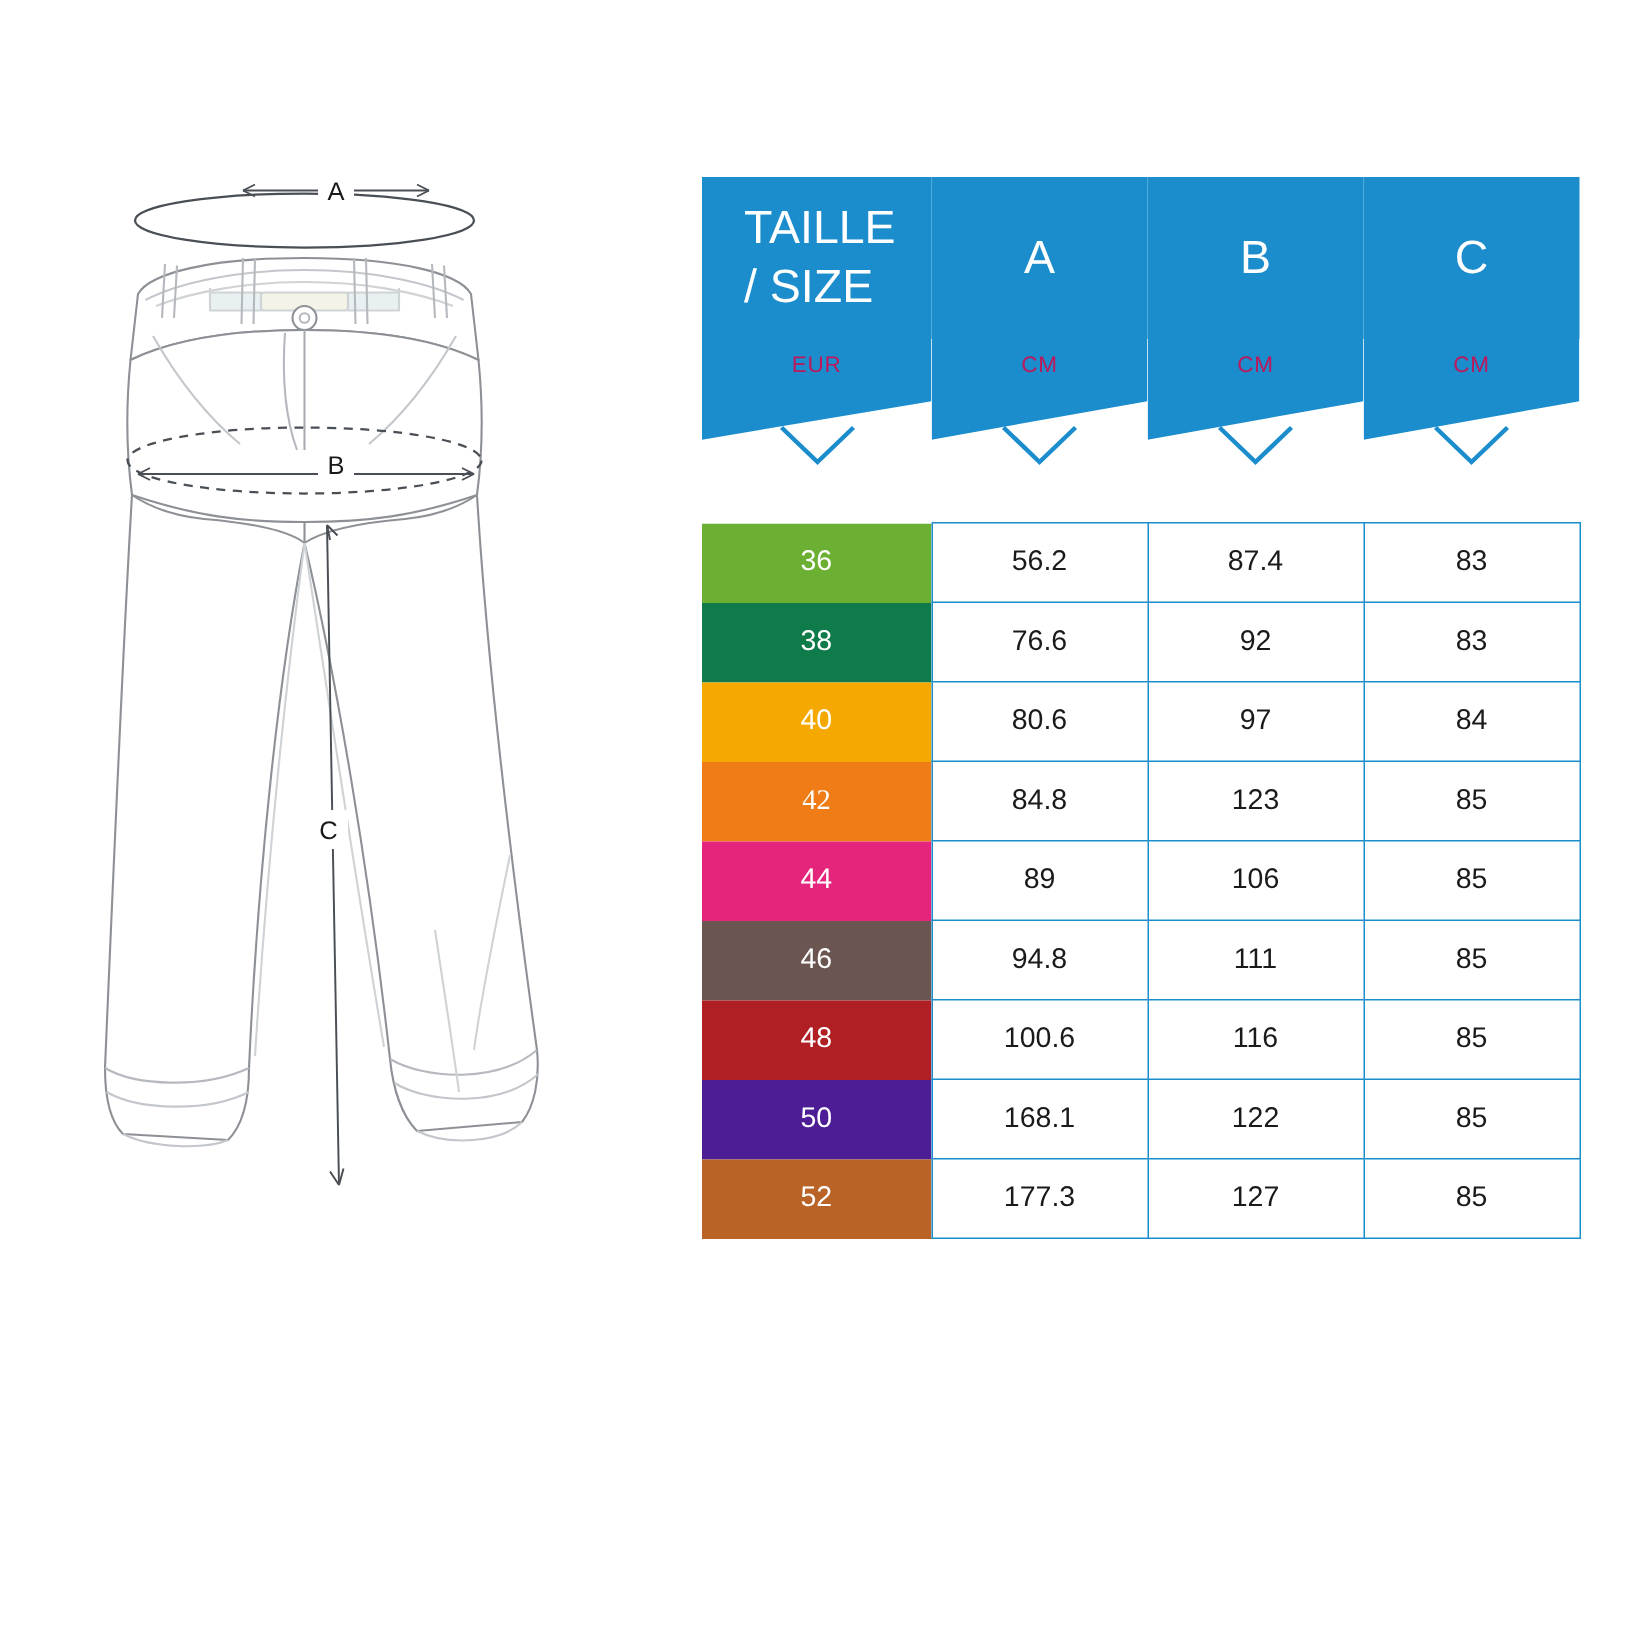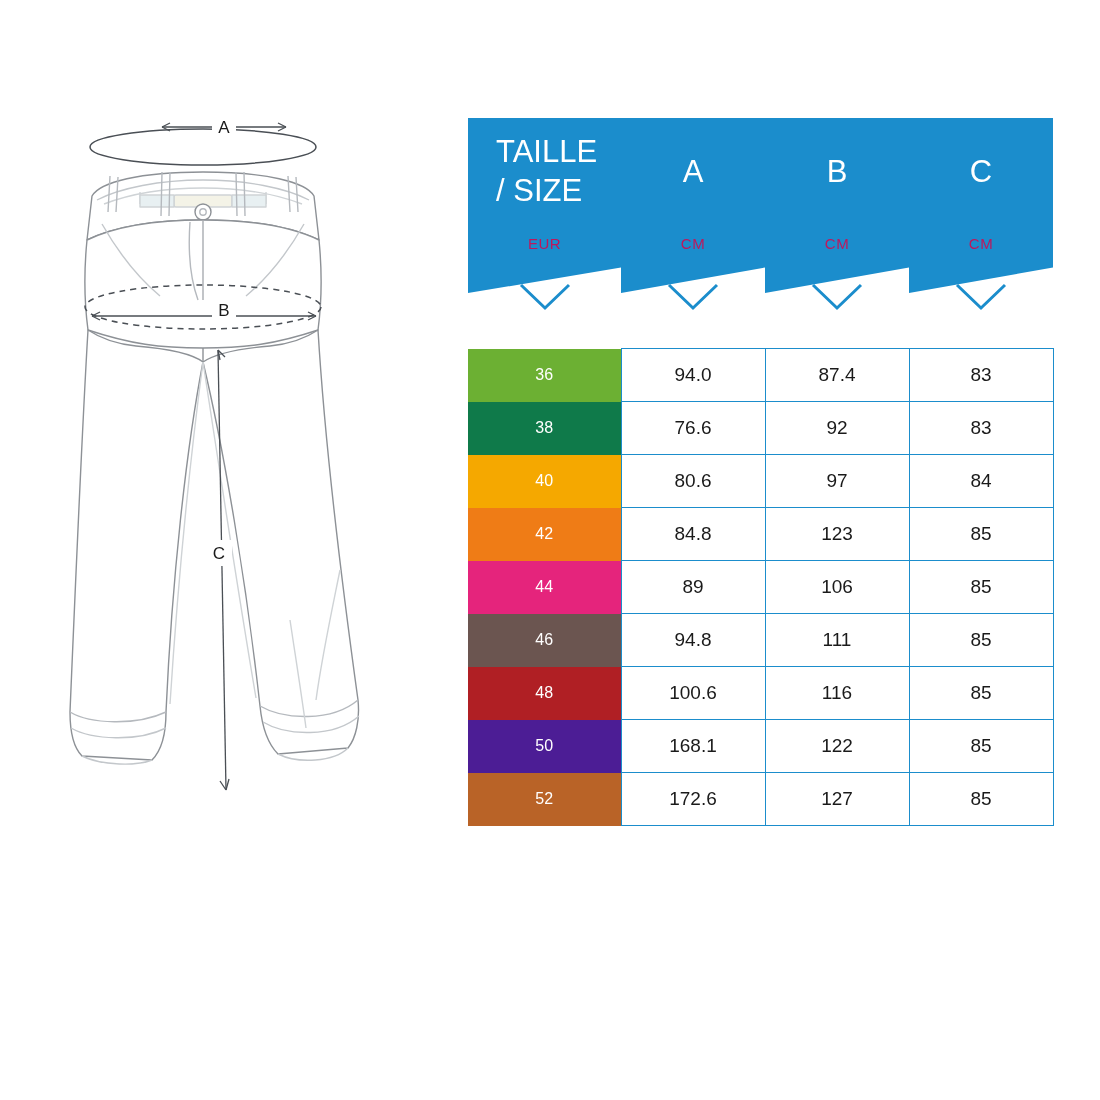--- a/index.html
+++ b/index.html
@@ -107,21 +107,21 @@
     text-align: center;
     vertical-align: middle;
     font-size: 19px;
     color: #1a1a1a;
     border: 1px solid #1b8dcc;
     background: #ffffff;
   }
   .data-row td.sizecell {
     color: #ffffff;
     border: none;
-    font-size: 16px;
+    font-size: 19px;
   }
   .data-row td.valcell {
     border-left: 1px solid #1b8dcc;
     border-right: 1px solid #1b8dcc;
     border-top: 1px solid #1b8dcc;
     border-bottom: 1px solid #1b8dcc;
   }
 </style>
 </head>
 <body>
@@ -264,38 +264,38 @@
               <svg width="54" height="30" viewBox="0 0 54 30">
                   <path d="M3 3 L27 26 L51 3" fill="none" stroke="#1b8dcc" stroke-width="3"></path>
                 </svg>
             </div>
           </div>
         </td>
       </tr>
 
     <tr class="data-row">
           <td class="sizecell" style="background: rgb(108, 176, 51);">36</td>
-          <td class="valcell">94.0</td>
+          <td class="valcell">56.2</td>
           <td class="valcell">87.4</td>
           <td class="valcell">83</td>
         </tr>
         <tr class="data-row">
           <td class="sizecell" style="background: rgb(15, 122, 74);">38</td>
           <td class="valcell">76.6</td>
           <td class="valcell">92</td>
           <td class="valcell">83</td>
         </tr>
         <tr class="data-row">
           <td class="sizecell" style="background: rgb(245, 168, 0);">40</td>
           <td class="valcell">80.6</td>
           <td class="valcell">97</td>
           <td class="valcell">84</td>
         </tr>
         <tr class="data-row">
-          <td class="sizecell" style="background: rgb(239, 124, 22);">42</td>
+          <td class="sizecell" style="background: rgb(239, 124, 22); font-family: Liberation Serif, serif;">42</td>
           <td class="valcell">84.8</td>
           <td class="valcell">123</td>
           <td class="valcell">85</td>
         </tr>
         <tr class="data-row">
           <td class="sizecell" style="background: rgb(229, 36, 124);">44</td>
           <td class="valcell">89</td>
           <td class="valcell">106</td>
           <td class="valcell">85</td>
         </tr>
@@ -312,19 +312,19 @@
           <td class="valcell">85</td>
         </tr>
         <tr class="data-row">
           <td class="sizecell" style="background: #4c1d95;">50</td>
           <td class="valcell">168.1</td>
           <td class="valcell">122</td>
           <td class="valcell">85</td>
         </tr>
         <tr class="data-row">
           <td class="sizecell" style="background: rgb(185, 99, 39);">52</td>
-          <td class="valcell">172.6</td>
+          <td class="valcell">177.3</td>
           <td class="valcell">127</td>
           <td class="valcell">85</td>
         </tr>
       </tbody>
   </table>
 </div>
 
 </body></html>

